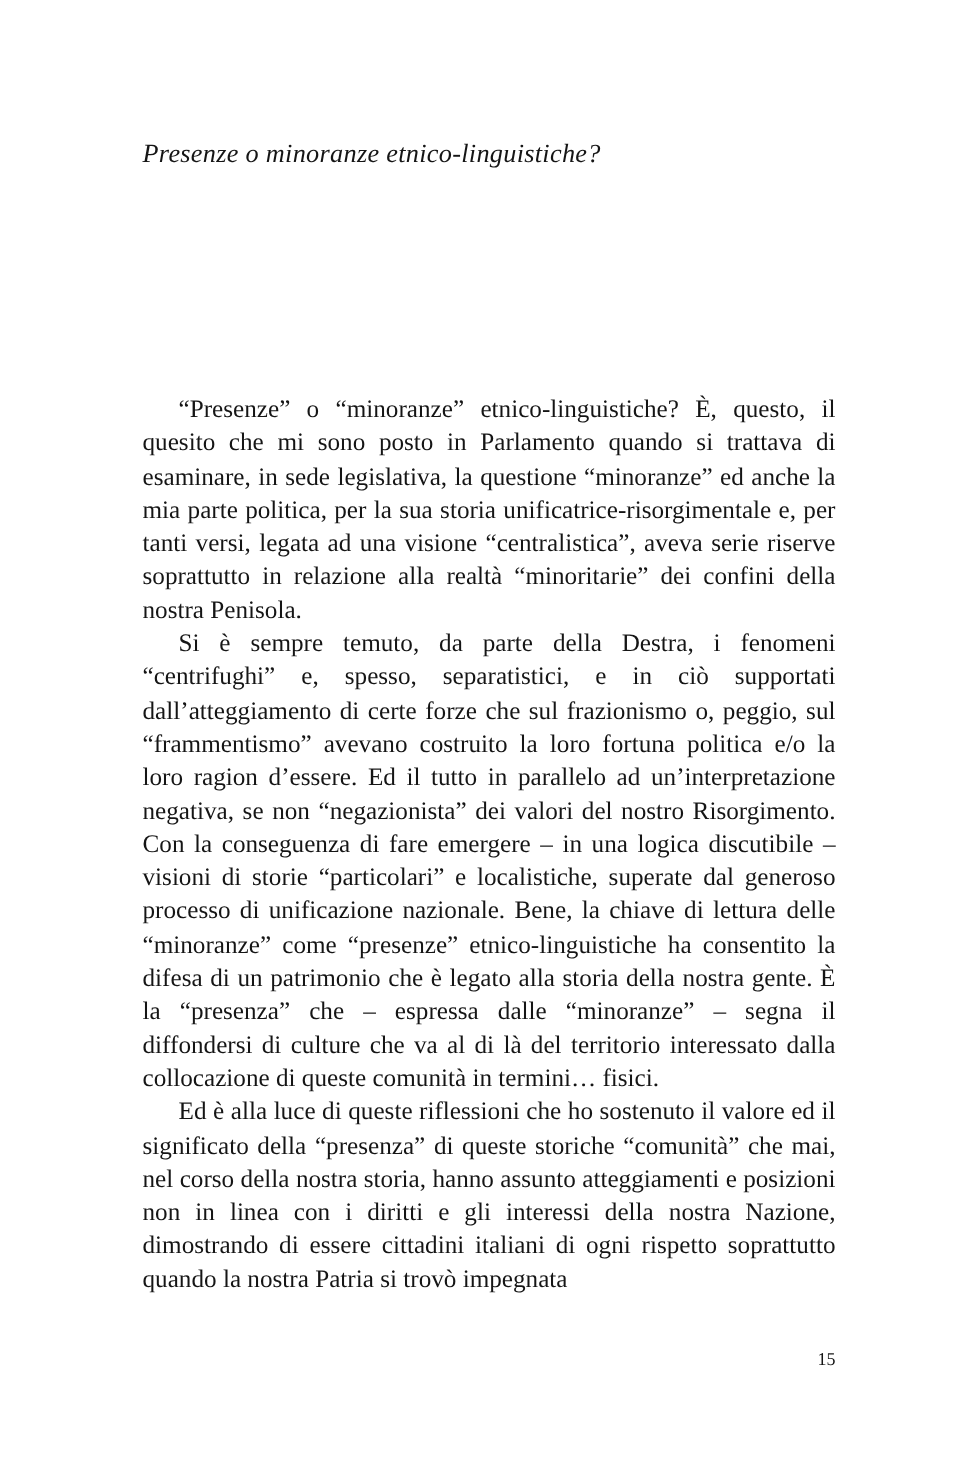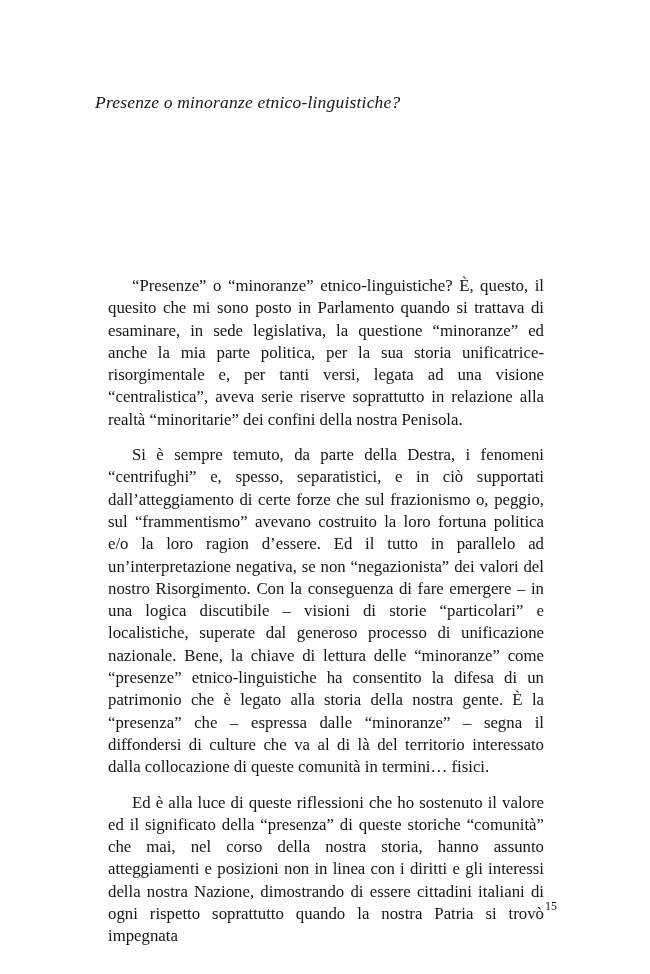--- a/index.html
+++ b/index.html
@@ -34,21 +34,21 @@
     top: 262px;
     width: 462px;
     font-size: 16.8px;
     line-height: 22.3px;
     text-align: justify;
     hyphens: auto;
     -webkit-hyphens: auto;
     color: #151515;
   }
   .body-text p {
-    margin: 13px;
+    margin: 0;
     text-indent: 24px;
   }
   .page-number {
     position: absolute;
     right: 93px;
     top: 899px;
     font-size: 12px;
     color: #151515;
   }
 </style>

